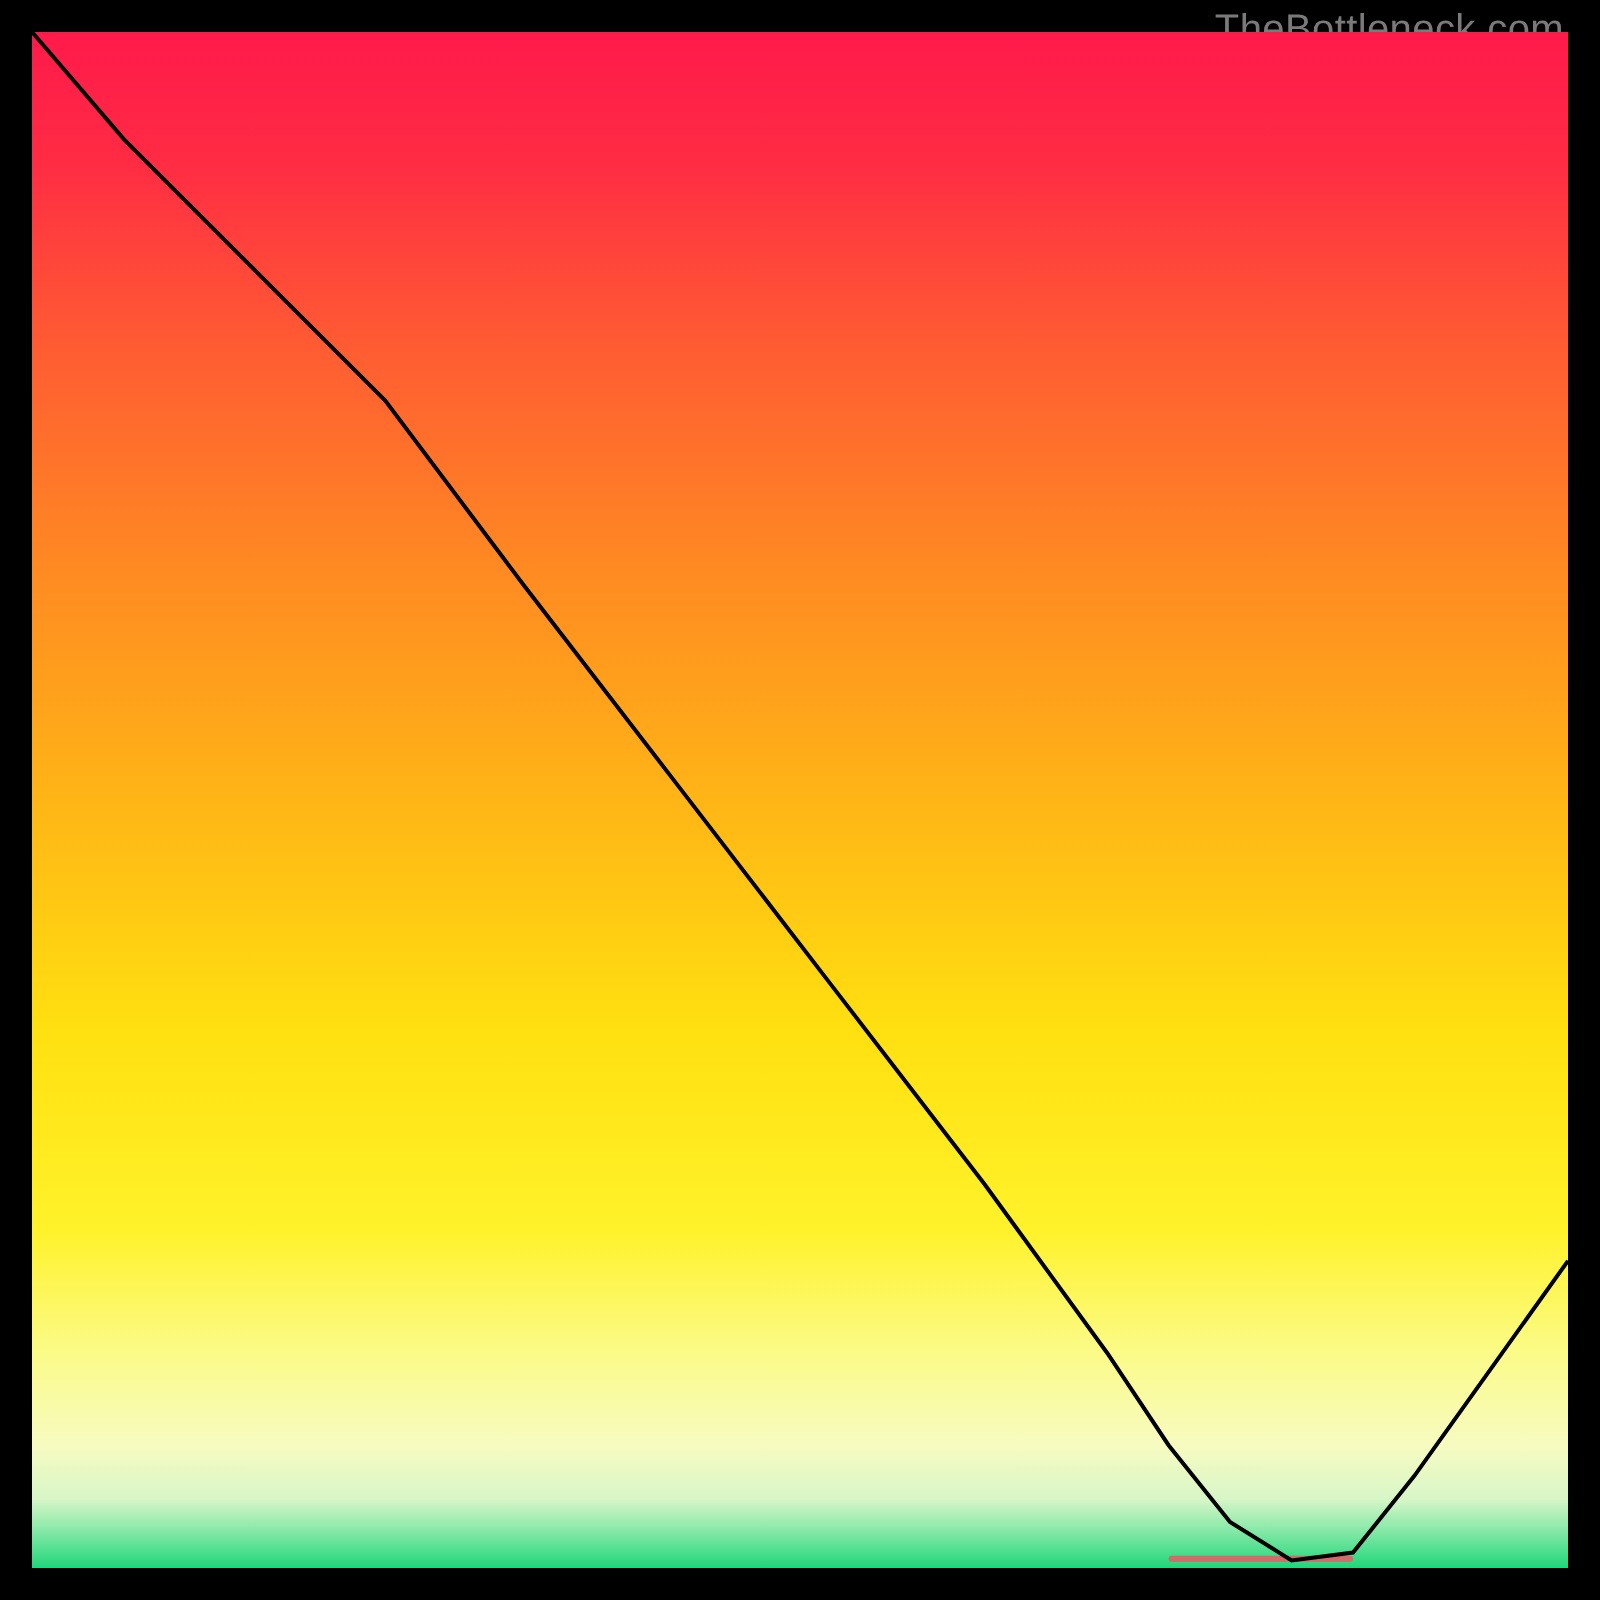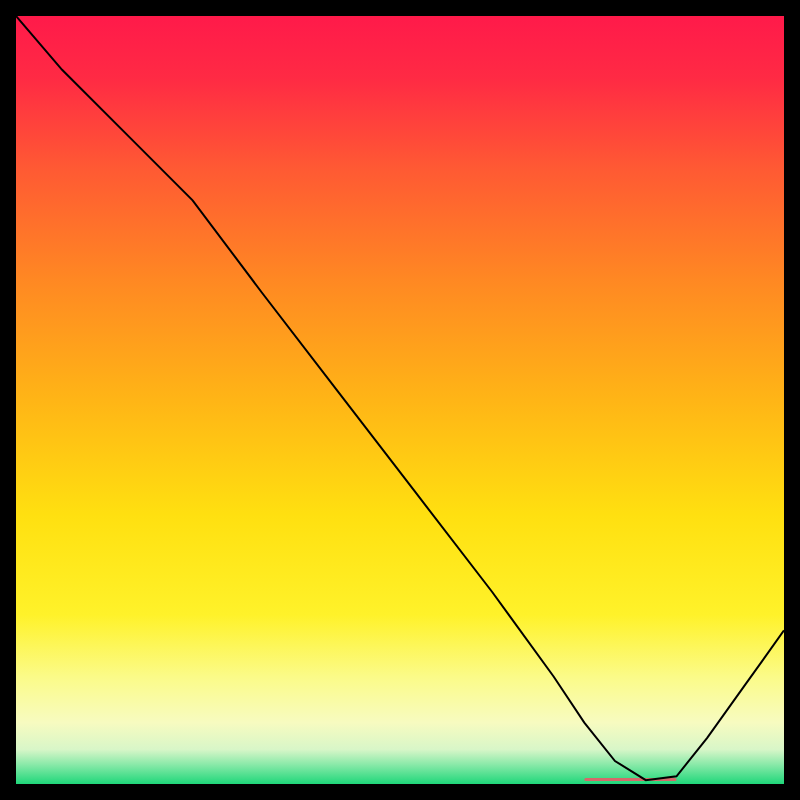--- a/index.html
+++ b/index.html
@@ -20,20 +20,21 @@
     font-size: 20px;
     font-weight: 500;
     letter-spacing: 0.2px;
   }
   svg { display: block; }
 </style>
 </head>
 <body>
 
 <div class="container">
+  <div class="watermark">TheBottleneck.com</div>
   <div class="plot-area">
     <svg id="chart-svg" width="768" height="768" viewBox="0 0 768 768">
       <defs>
         <linearGradient id="bg-grad" x1="0" y1="0" x2="0" y2="1">
             <stop offset="0%" stop-color="#ff1a4a"></stop>
             <stop offset="8%" stop-color="#ff2a44"></stop>
             <stop offset="20%" stop-color="#ff5a33"></stop>
             <stop offset="35%" stop-color="#ff8a22"></stop>
             <stop offset="50%" stop-color="#ffb516"></stop>
             <stop offset="65%" stop-color="#ffe010"></stop>

